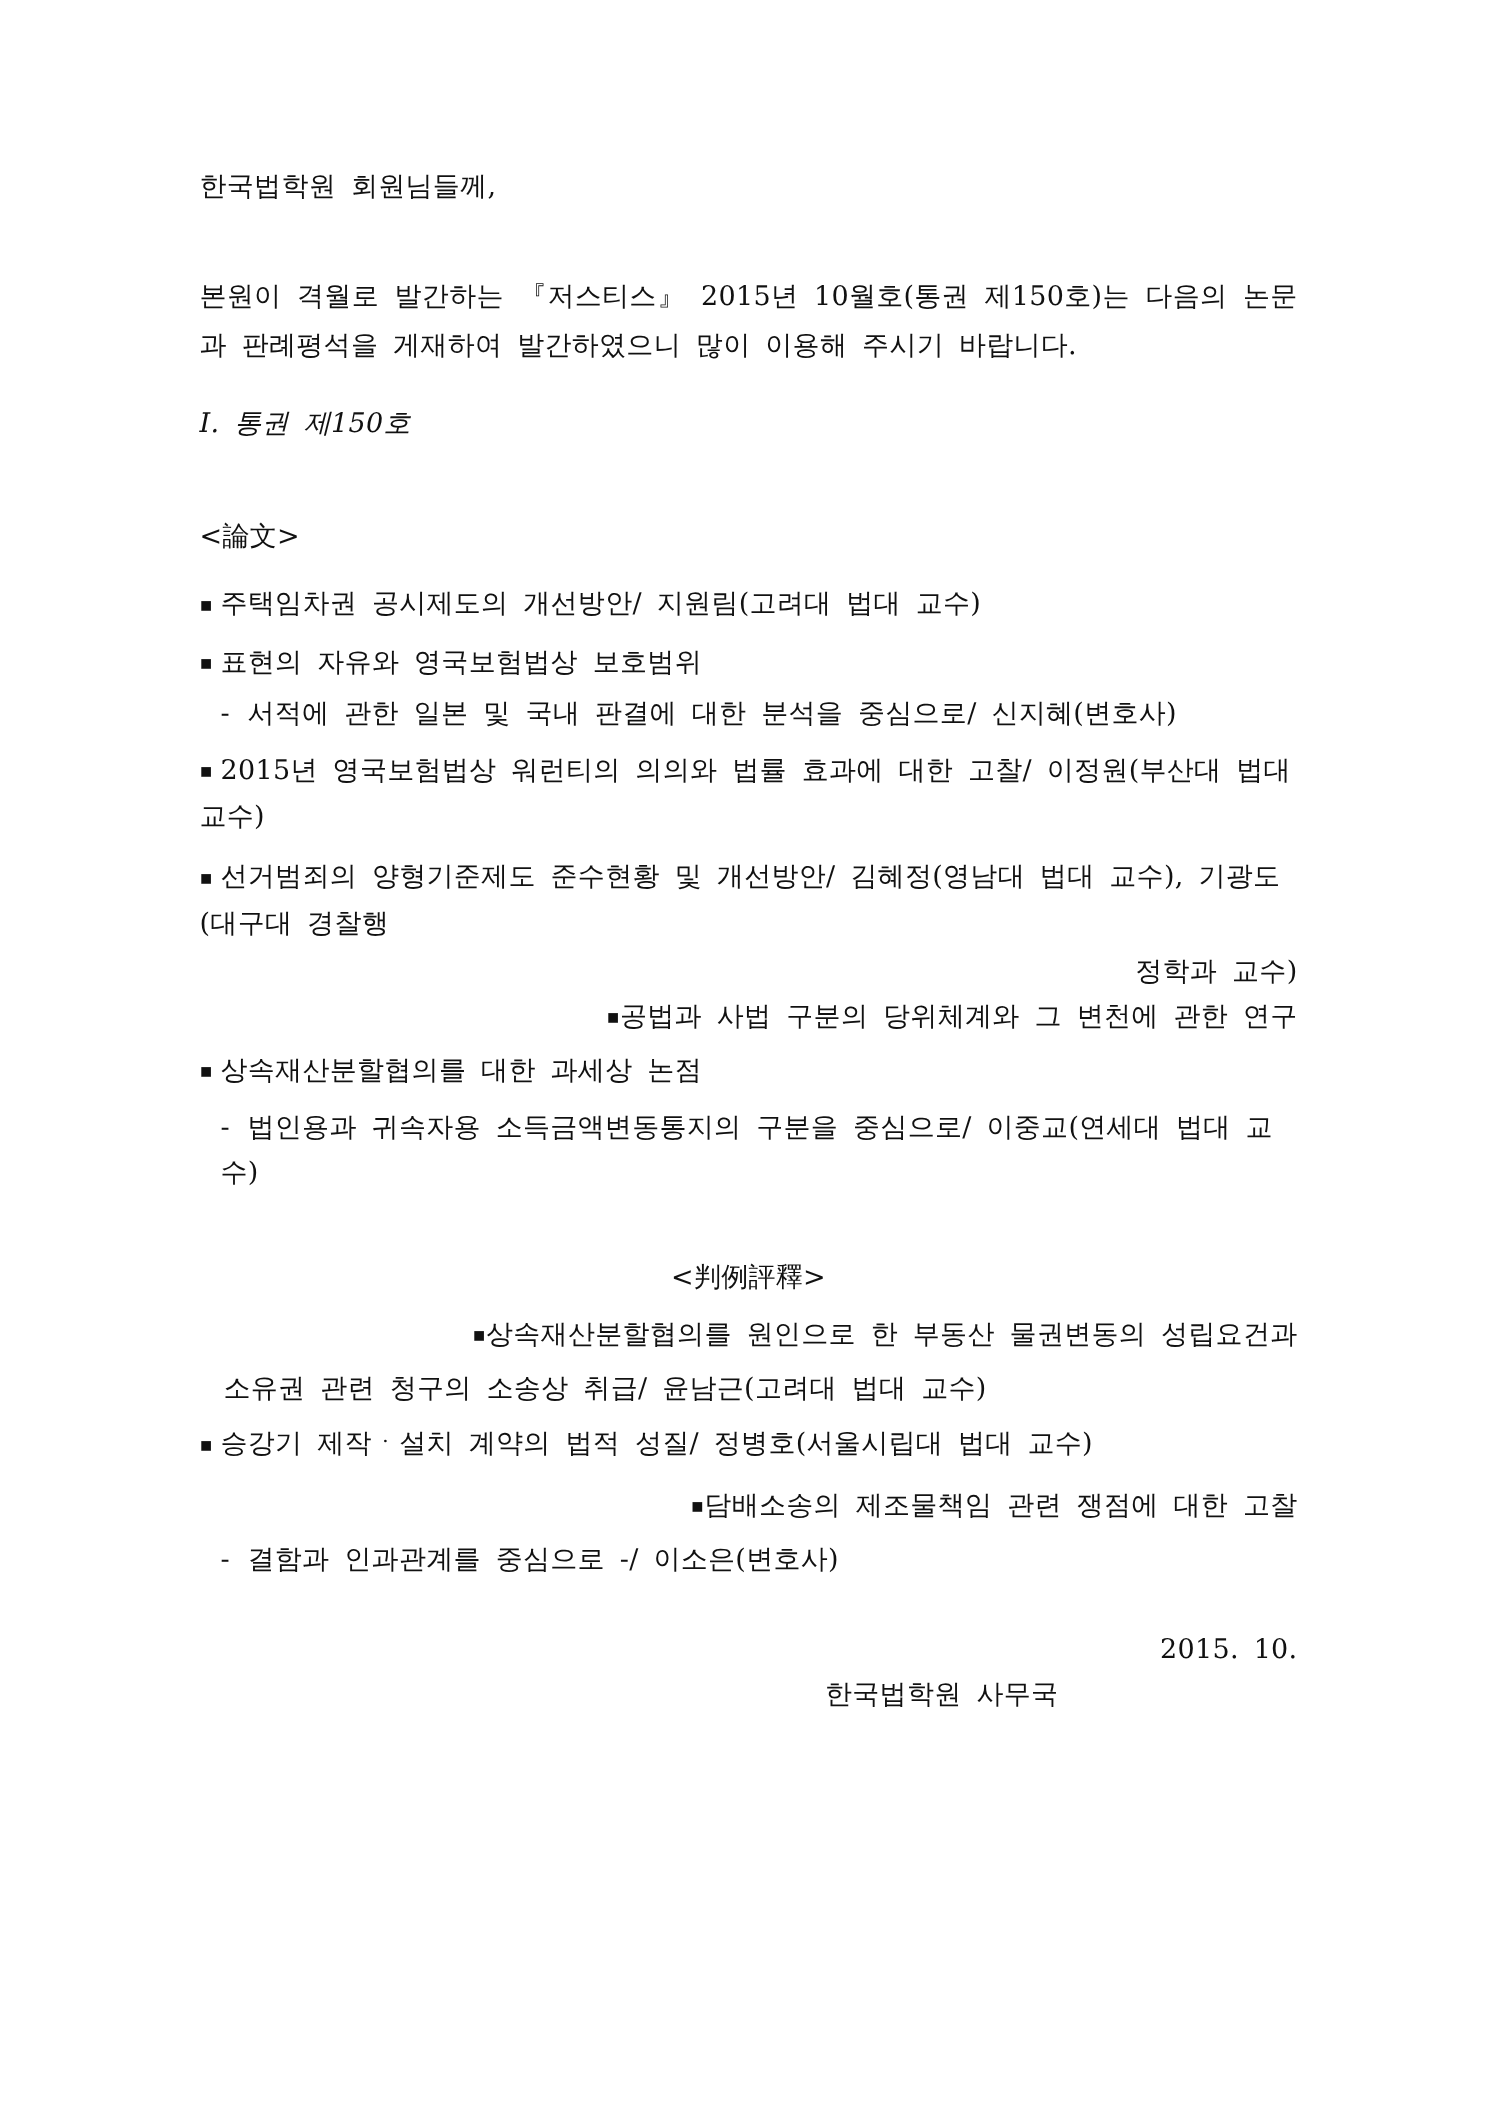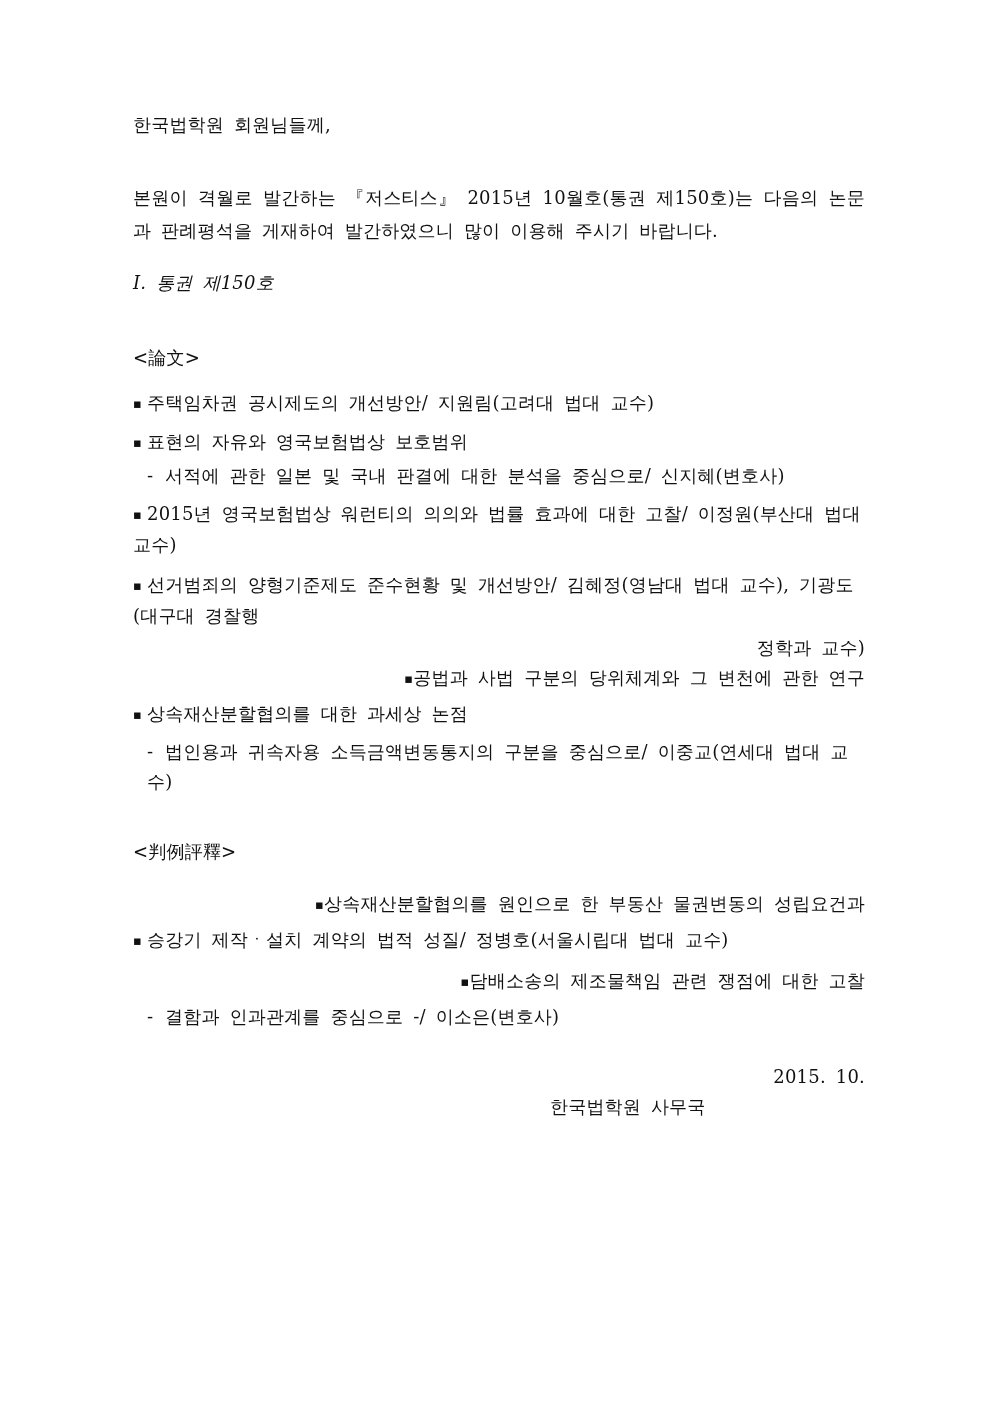--- a/index.html
+++ b/index.html
@@ -46,21 +46,21 @@
   .date-line { margin-left: 344px; }
   .sig-line  { margin-left: 417px; }
 
   
   .mb43 { margin-bottom: 43px; }
   .mb40 { margin-bottom: 40px; }
   .mb45 { margin-bottom: 45px; font-style: italic; }
   .mb30 { margin-bottom: 30px; }
   .mb22 { margin-bottom: 22px; }
   .mb15 { margin-bottom: 15px; }
-  .mb13 { margin-bottom: 22px; }
+  .mb13 { margin-bottom: 8px; text-align: center; }
   .mb10 { margin-bottom: 10px; }
   .mb9  { margin-bottom: 9px; }
   .mb8  { margin-bottom: 8px; }
   .mb7  { margin-bottom: 7px; }
   .mb5  { margin-bottom: 5px; text-align: right; }
   .mb3  { margin-bottom: 3px; }
   .mb2  { margin-bottom: 2px; }
   .mb0  { margin-bottom: 0px; text-align: right; }
 </style>
 </head>
@@ -107,20 +107,21 @@
   </div>
   <div class="line sub-line mb40">
     <span class="dash-marker">-</span><span>법인용과 귀속자용 소득금액변동통지의 구분을 중심으로/ 이중교(연세대 법대 교수)</span>
   </div>
 
   <div class="line mb13">&lt;判例評釋&gt;</div>
 
   <div class="line mb5">
     <span class="marker">▪</span><span>상속재산분할협의를 원인으로 한 부동산 물권변동의 성립요건과</span>
   </div>
+  <div class="line cont-line mb7">소유권 관련 청구의 소송상 취급/ 윤남근(고려대 법대 교수)</div>
 
   <div class="line mb10">
     <span class="marker">▪</span><span>승강기 제작ㆍ설치 계약의 법적 성질/ 정병호(서울시립대 법대 교수)</span>
   </div>
 
   <div class="line mb5">
     <span class="marker">▪</span><span>담배소송의 제조물책임 관련 쟁점에 대한 고찰</span>
   </div>
   <div class="line sub-line mb30">
     <span class="dash-marker">-</span><span>결함과 인과관계를 중심으로 -/ 이소은(변호사)</span>

